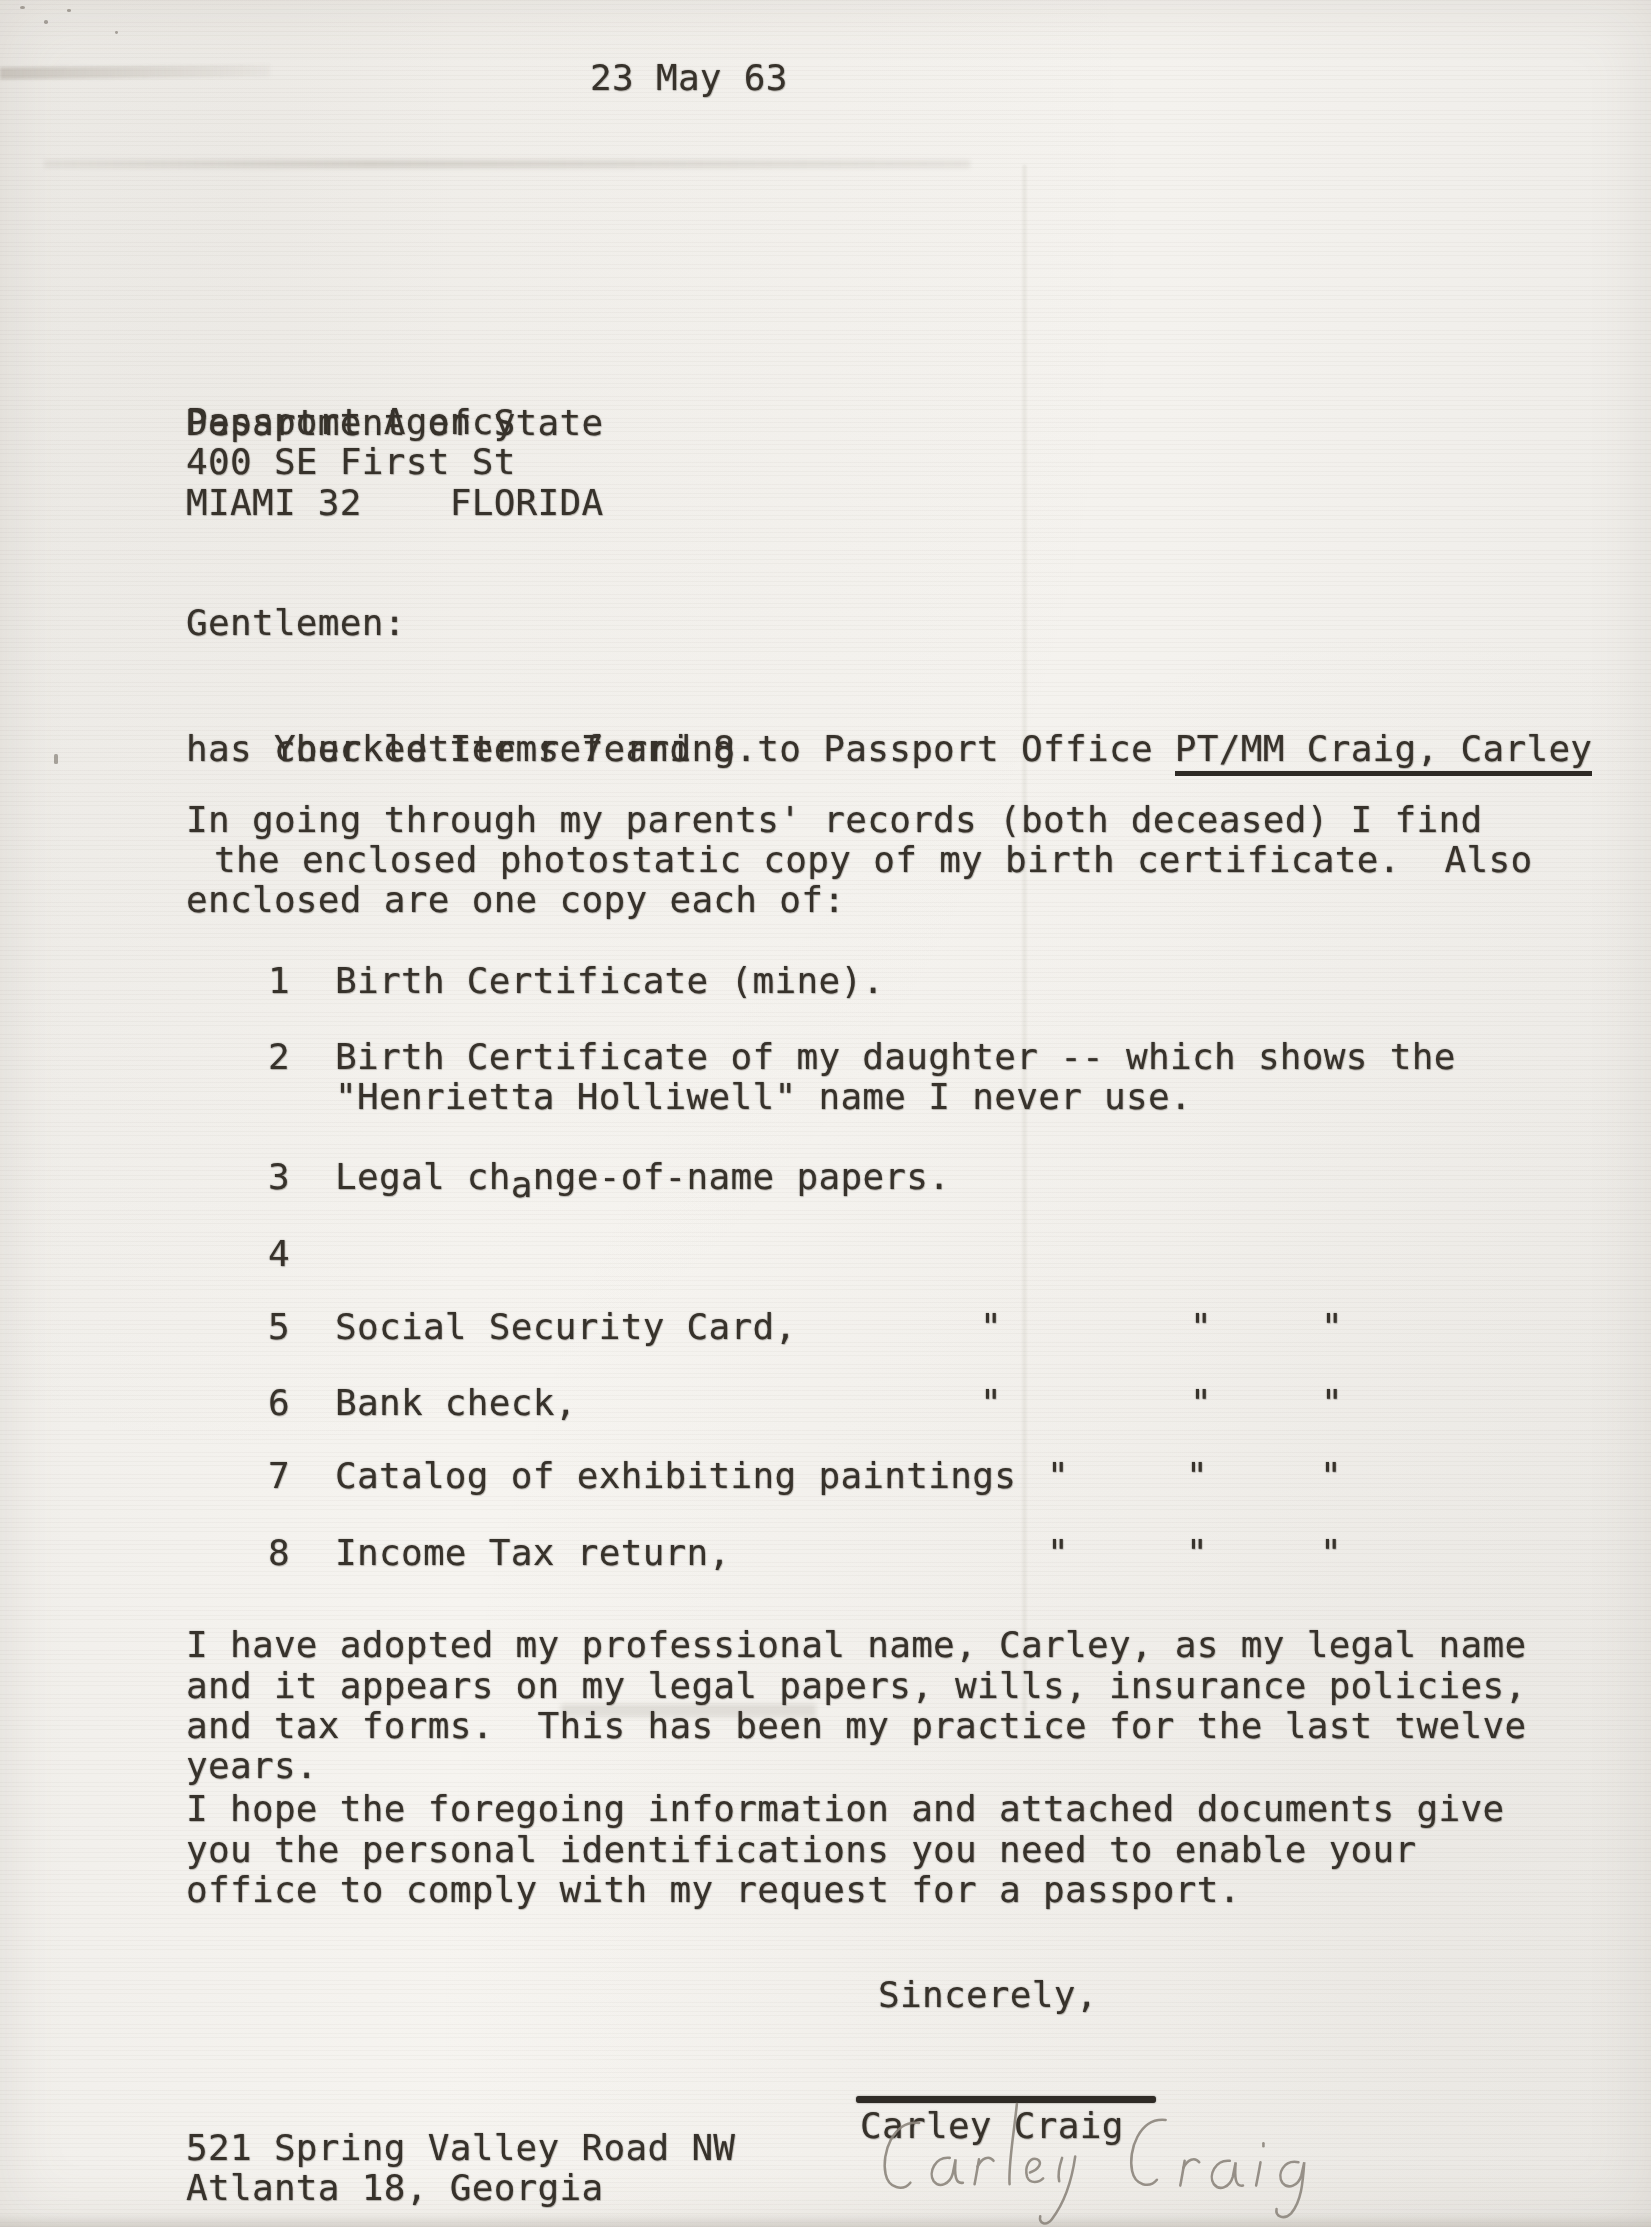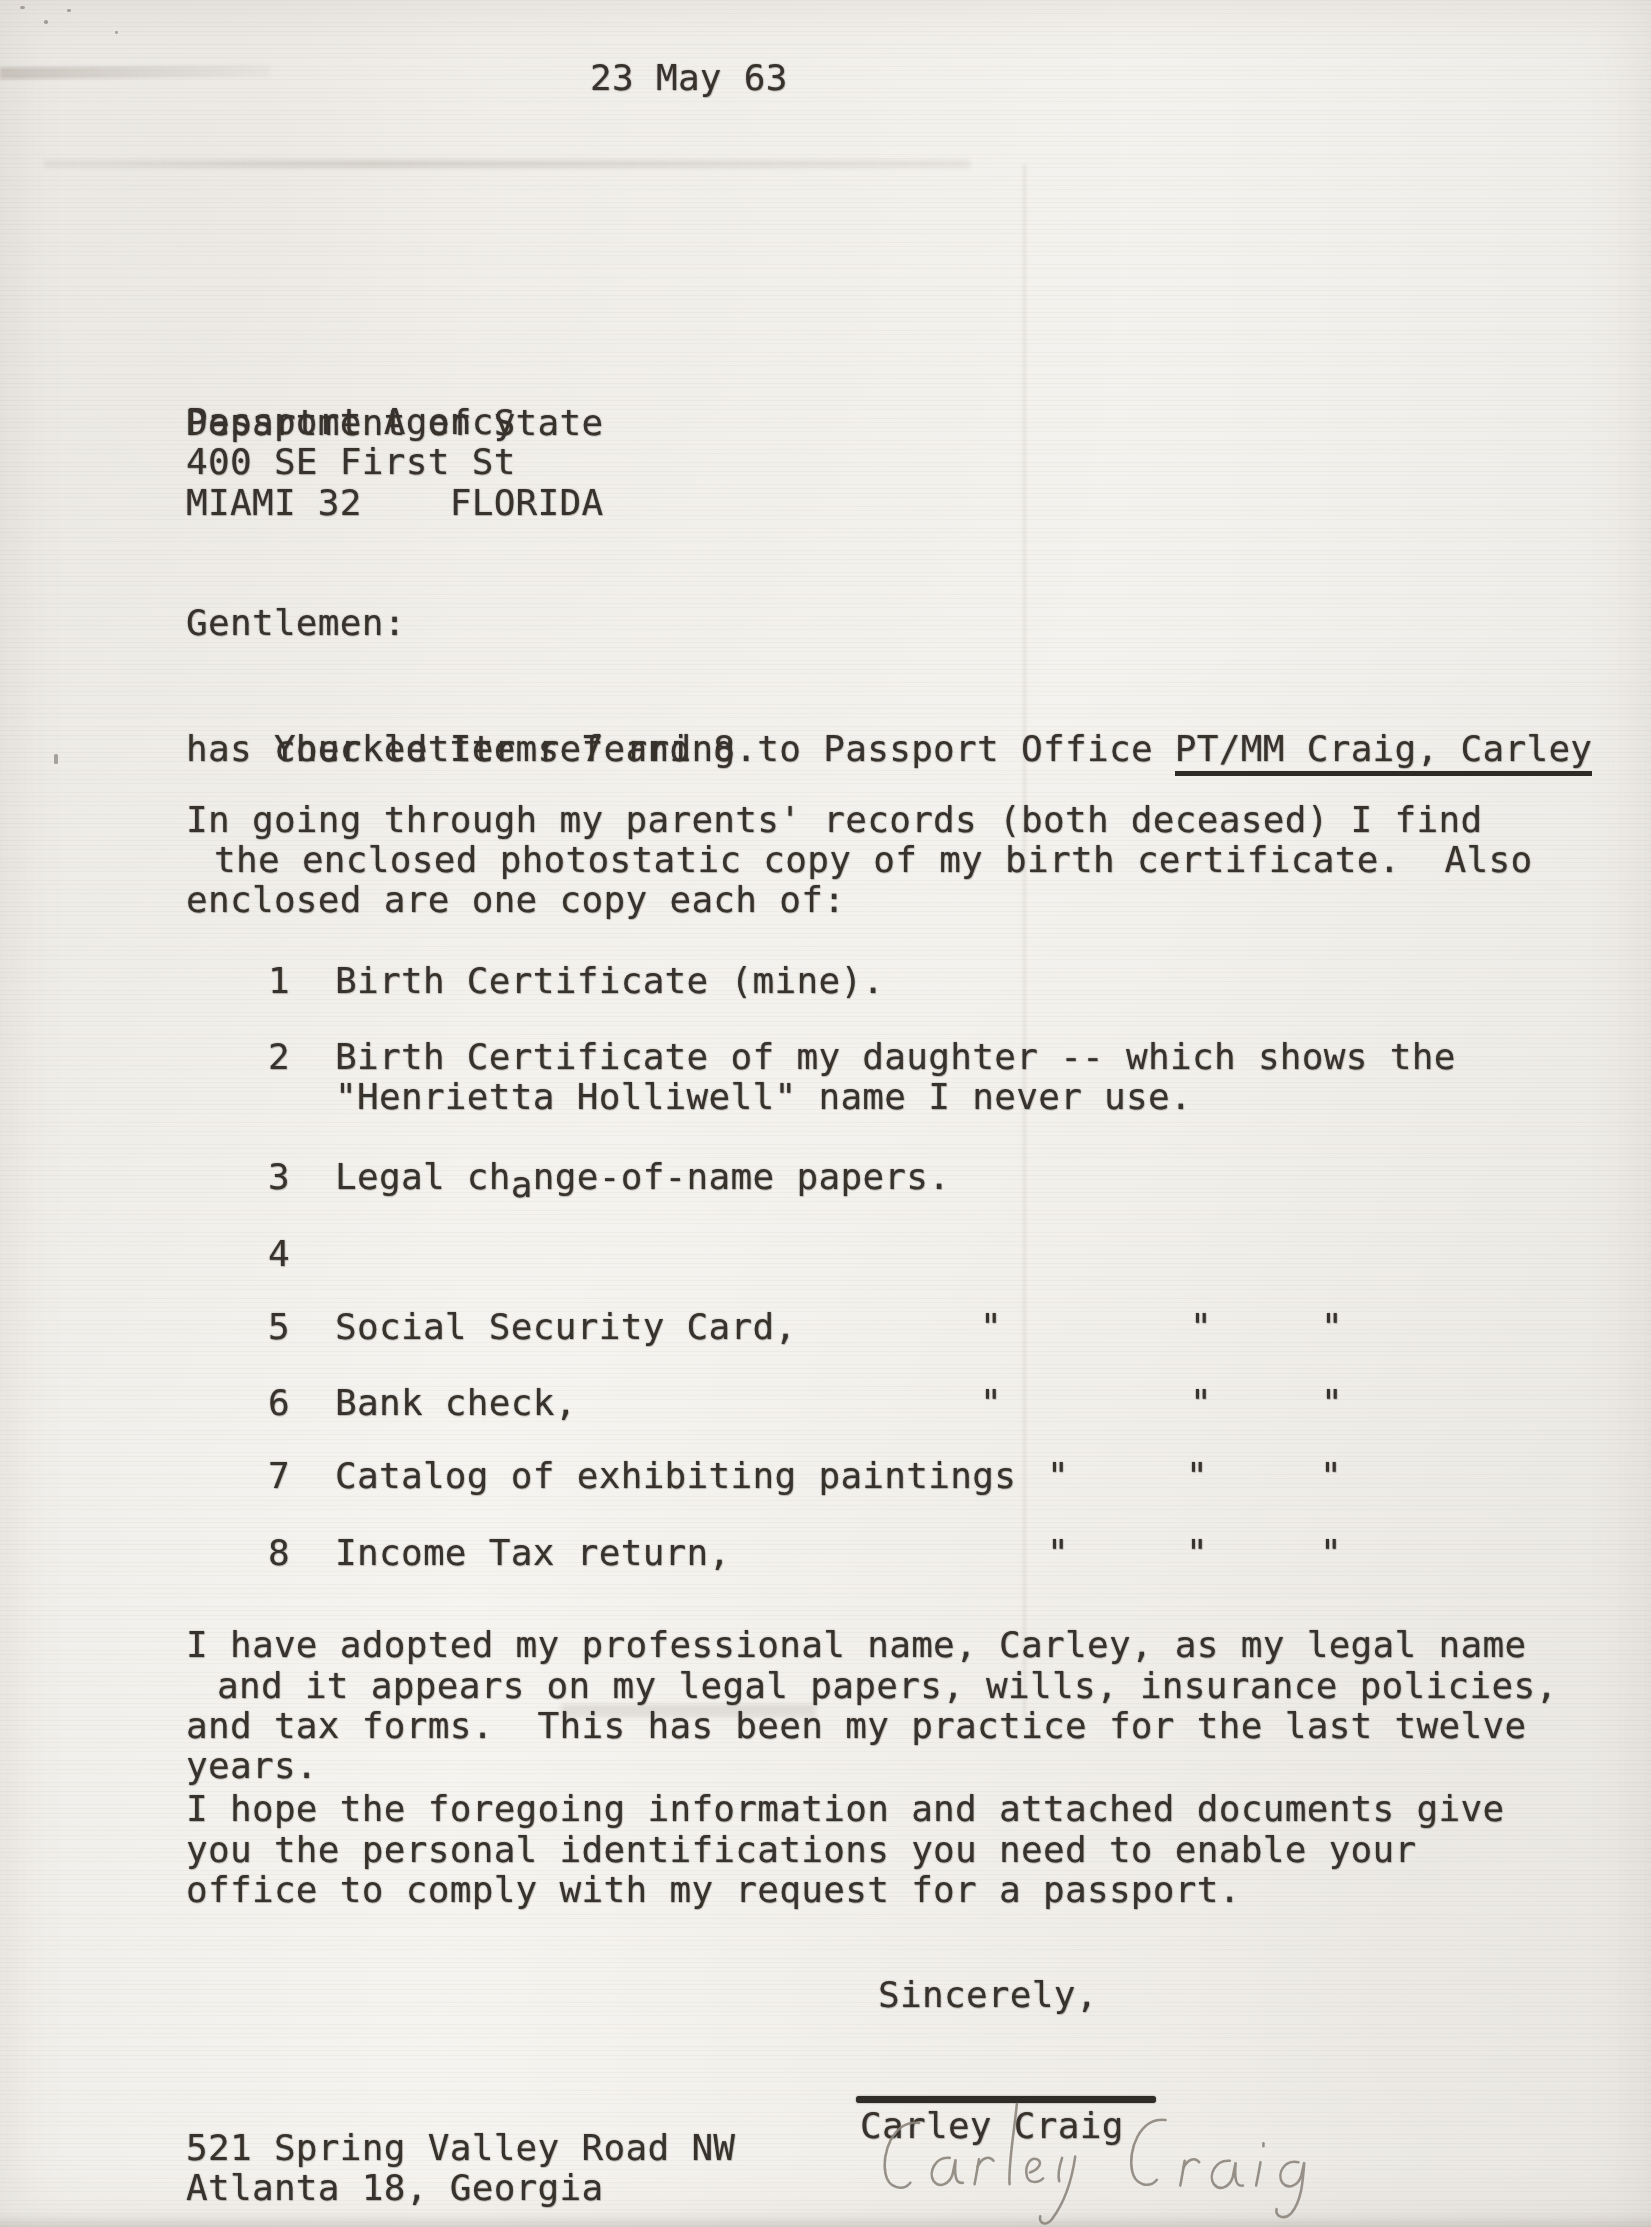--- a/index.html
+++ b/index.html
@@ -144,21 +144,21 @@
       <span class="typed num">8</span>
       <span class="typed itext">Income Tax return,</span>
       <span class="typed ditto" style="left:1047px;">"</span>
       <span class="typed ditto" style="left:1186px;">"</span>
       <span class="typed ditto" style="left:1320px;">"</span>
     </div>
   </div>
 
   <div>
     <div class="typed" style="left:186px; top:1625px;">I have adopted my professional name, Carley, as my legal name</div>
-    <div class="typed" style="left:186px; top:1666px;margin-left:31px;">and it appears on my legal papers, wills, insurance policies,</div>
+    <div class="typed" style="left:186px; top:1666px;">and it appears on my legal papers, wills, insurance policies,</div>
     <div class="typed" style="left:186px; top:1706px;">and tax forms.  This has been my practice for the last twelve</div>
     <div class="typed" style="left:186px; top:1746px;">years.</div>
   </div>
 
   <div>
     <div class="typed" style="left:186px; top:1789px;">I hope the foregoing information and attached documents give</div>
     <div class="typed" style="left:186px; top:1830px;">you the personal identifications you need to enable your</div>
     <div class="typed" style="left:186px; top:1870px;">office to comply with my request for a passport.</div>
   </div>
 

